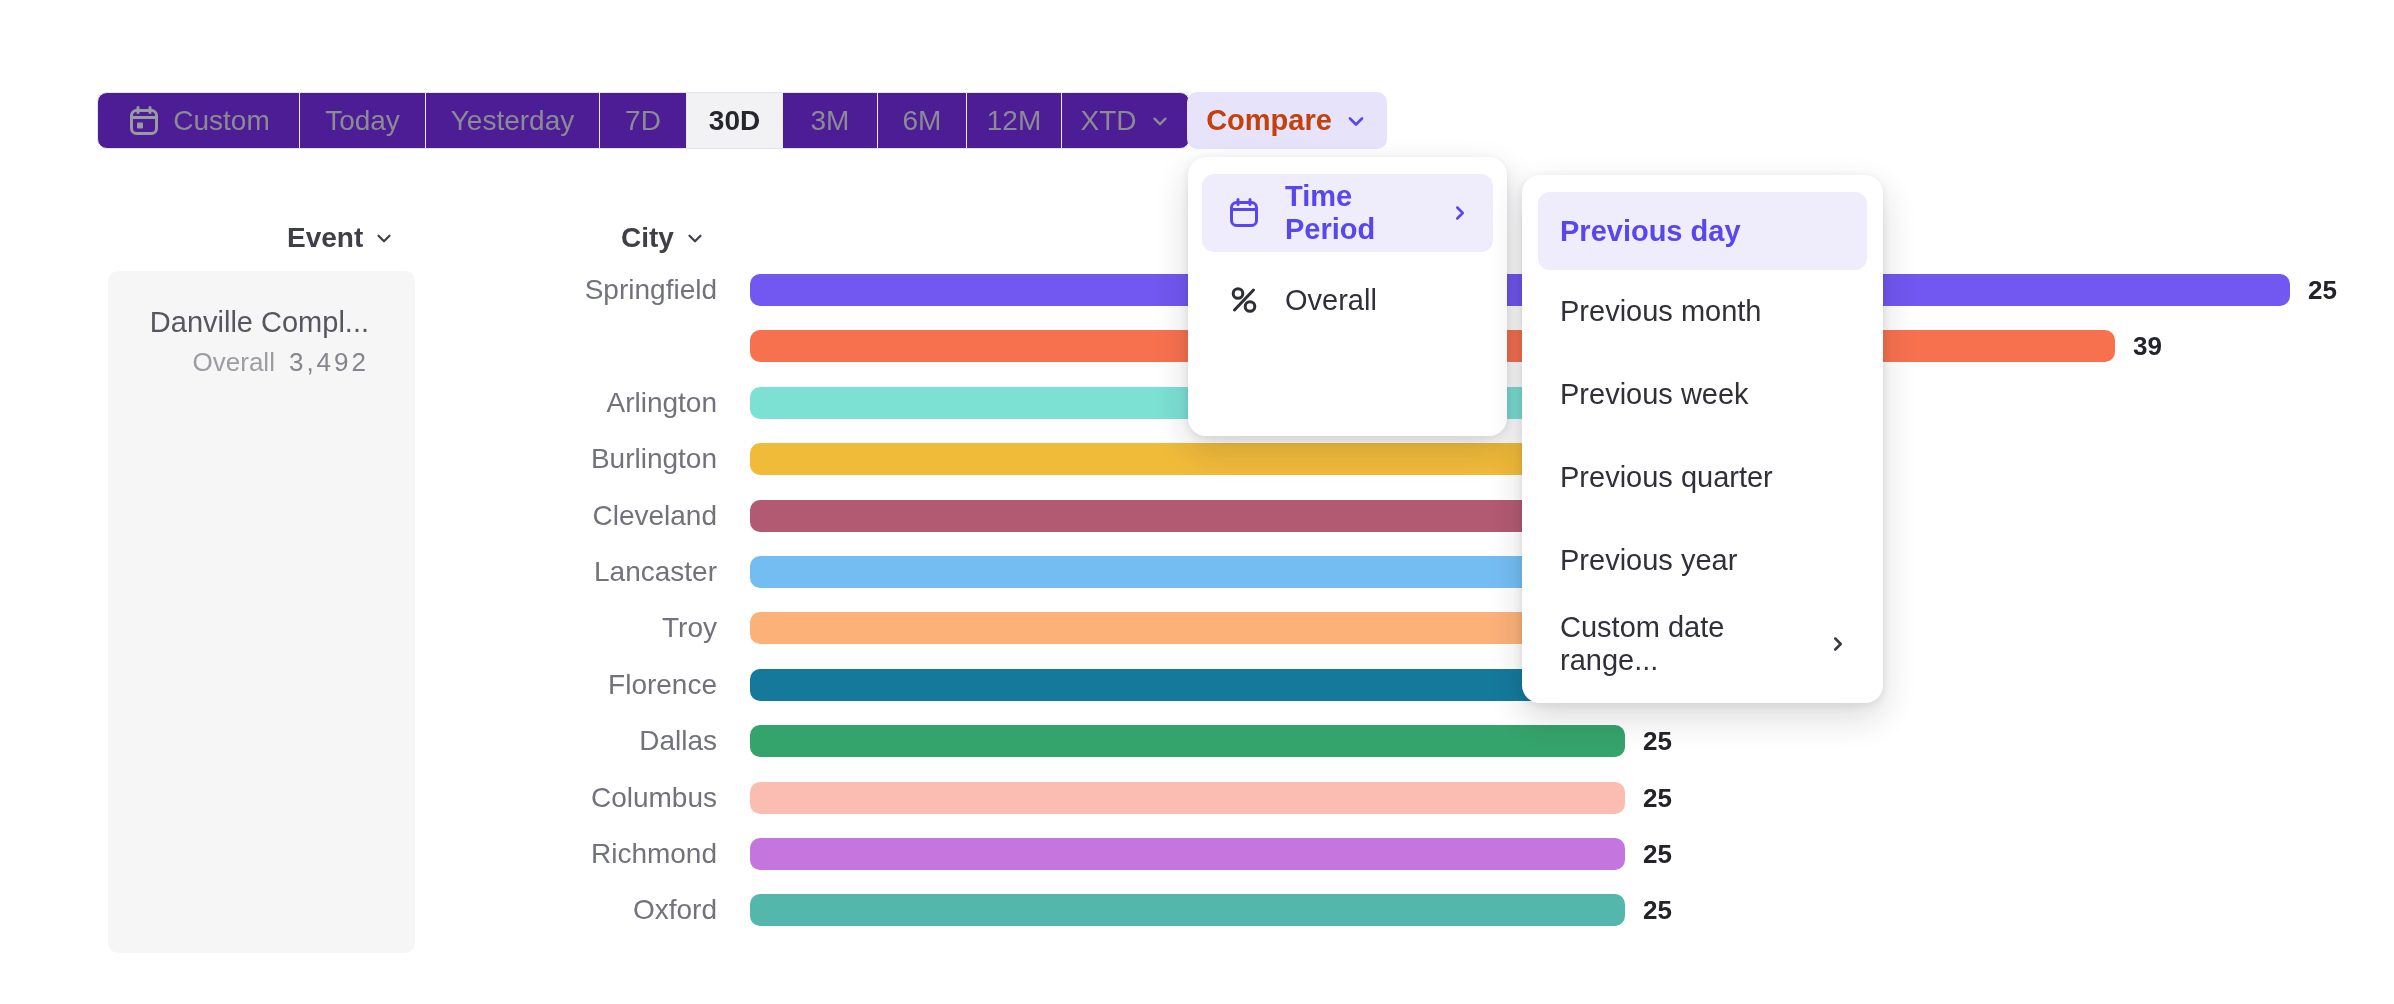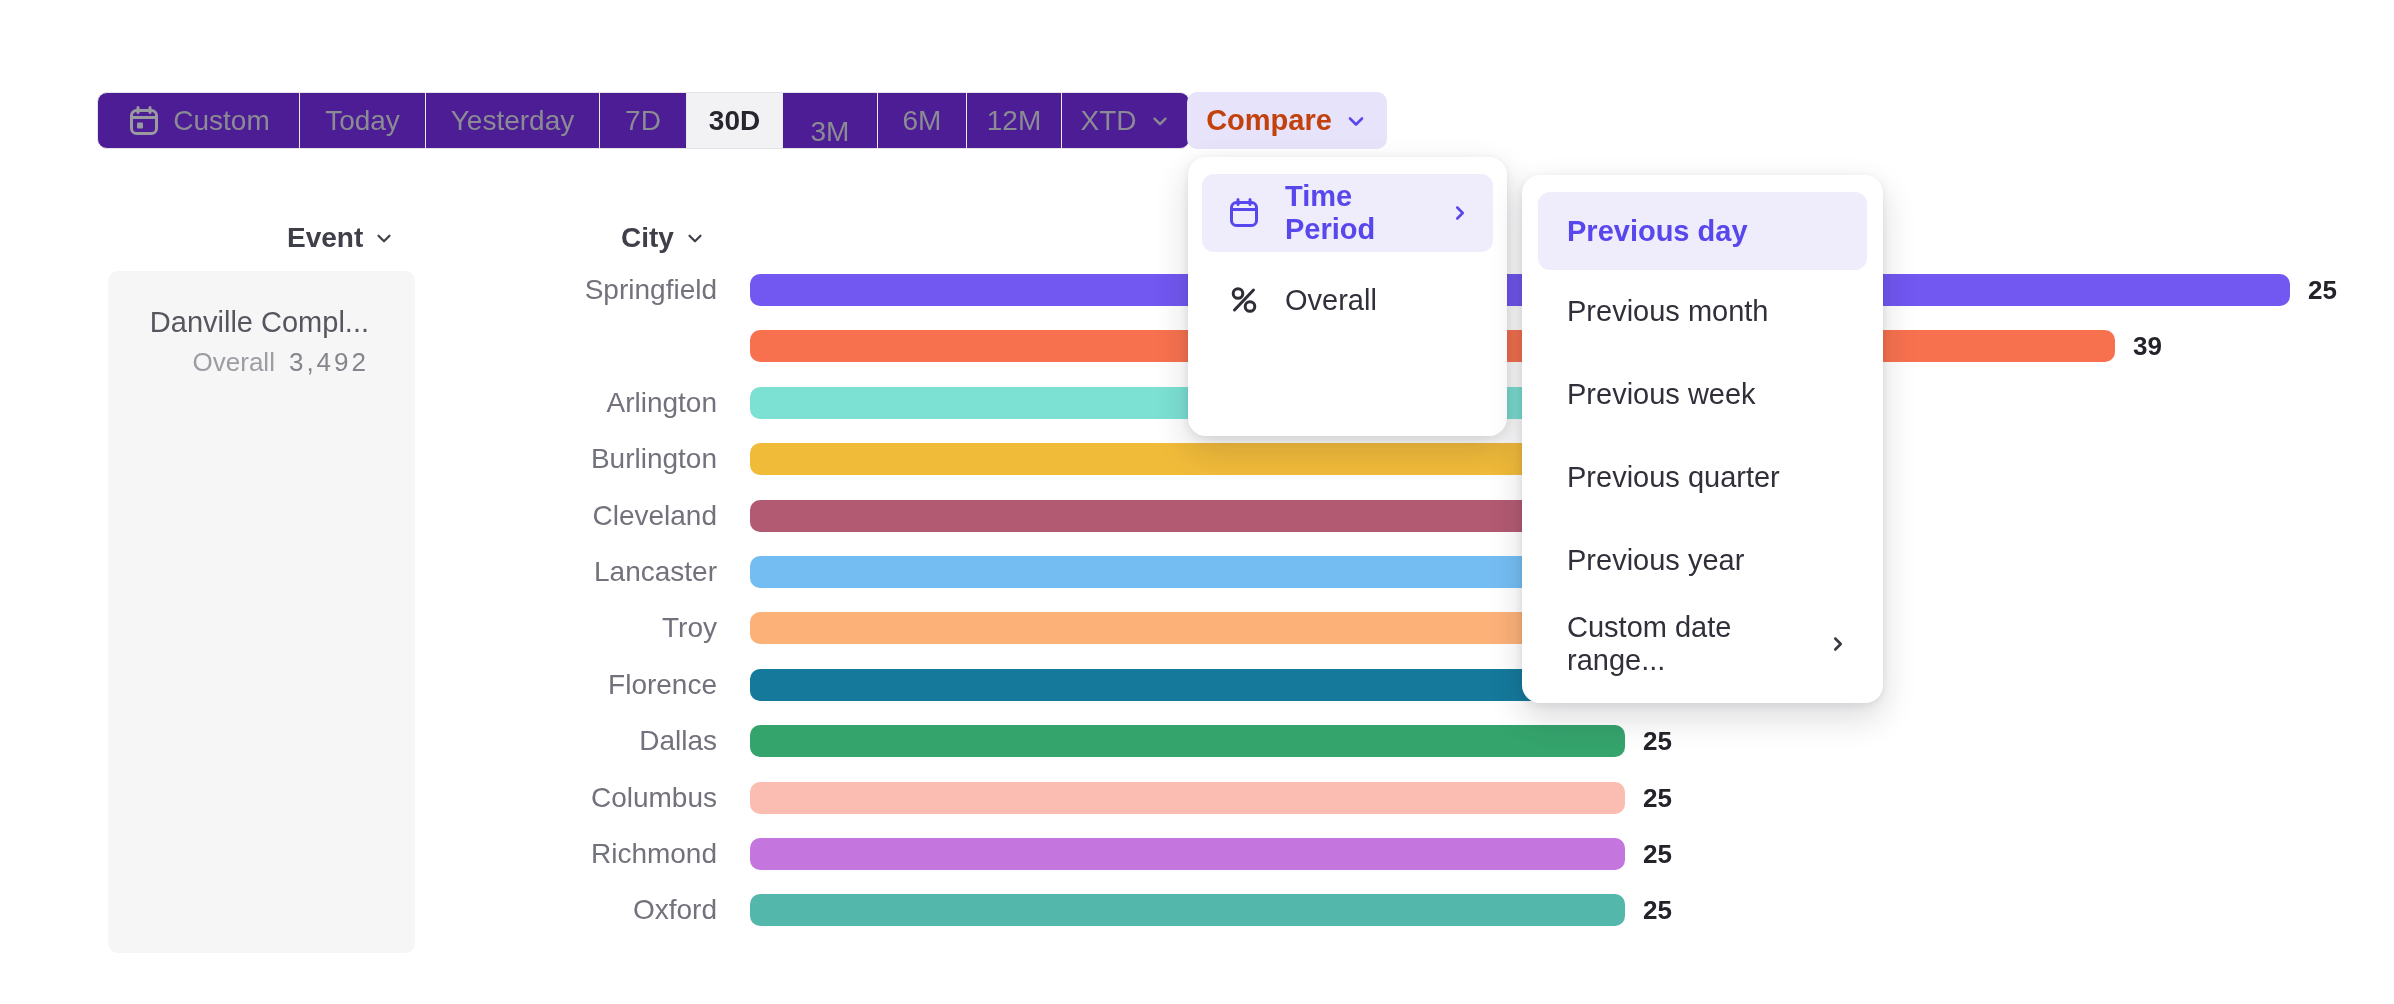--- a/index.html
+++ b/index.html
@@ -52,21 +52,21 @@
     box-shadow:0 14px 34px rgba(25,25,40,.16), 0 2px 8px rgba(25,25,40,.08);}
   #compare-menu{left:1188px;top:157px;width:319px;height:279px;padding-top:17px;}
   #compare-menu .mitem{position:relative;height:84px;margin:0 14px;display:flex;align-items:center;
     gap:24px;padding-left:25px;border-radius:12px;font-size:29px;font-weight:500;color:#30303a;cursor:pointer;}
   #compare-menu .mitem.active{background:#efecfc;color:#5847ec;font-weight:600;height:78px;margin-bottom:6px;}
   #compare-menu .mitem .micon{display:flex;width:34px;justify-content:center;}
   #compare-menu .mitem .msub{margin-left:auto;margin-right:22px;display:flex;}
 
   #period-menu{left:1522px;top:175px;width:361px;height:528px;padding-top:17px;}
   #period-menu .mitem{position:relative;height:83px;margin:0 16px;display:flex;align-items:center;
-    padding-left:29px;border-radius:12px;font-size:29px;font-weight:500;color:#30303a;cursor:pointer;}
+    padding-left:22px;border-radius:12px;font-size:29px;font-weight:500;color:#30303a;cursor:pointer;}
   #period-menu .mitem.active{background:#efecfc;color:#5847ec;font-weight:600;height:78px;}
   #period-menu .mitem .msub{margin-left:auto;margin-right:18px;display:flex;color:#3a3a42;}
 </style>
 </head>
 <body>
 
 <div id="stage">
 
   <div id="range-toolbar">
       <div class="tb-cell" style="width: 202px;">
@@ -85,21 +85,21 @@
       </div>
       <div class="tb-cell" style="width: 174px;">
         <span>Yesterday</span>
       </div>
       <div class="tb-cell" style="width: 87px;">
         <span>7D</span>
       </div>
       <div class="tb-cell selected" style="width: 96px;">
         <span>30D</span>
       </div>
-      <div class="tb-cell" style="width: 95px; align-items: flex-end;">
+      <div class="tb-cell" style="width: 95px;">
         <span>3M</span>
       </div>
       <div class="tb-cell" style="width: 89px;">
         <span>6M</span>
       </div>
       <div class="tb-cell" style="width: 95px;">
         <span>12M</span>
       </div>
       <div class="tb-cell" style="width: 127px;">
         <span>XTD</span>

